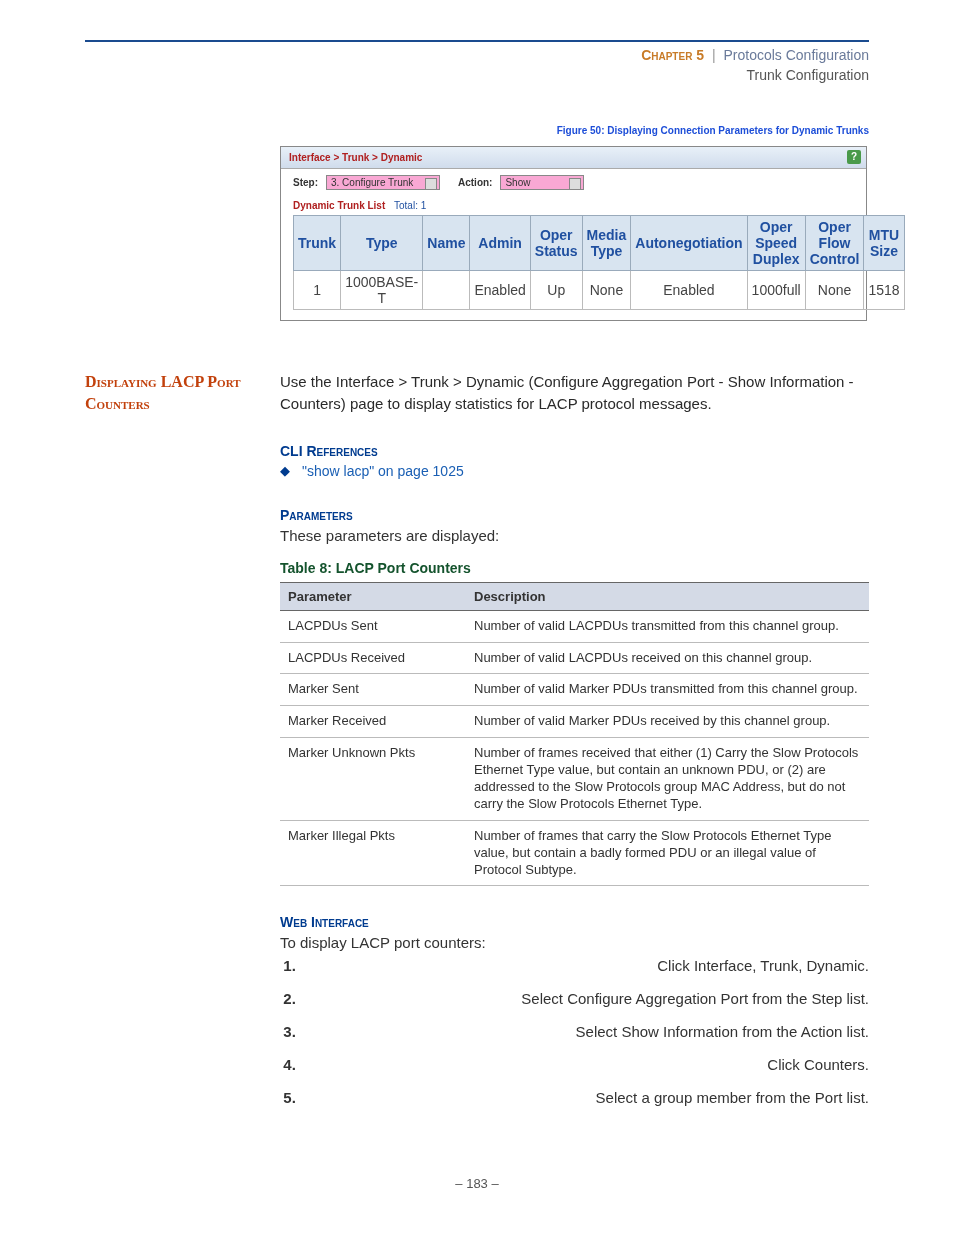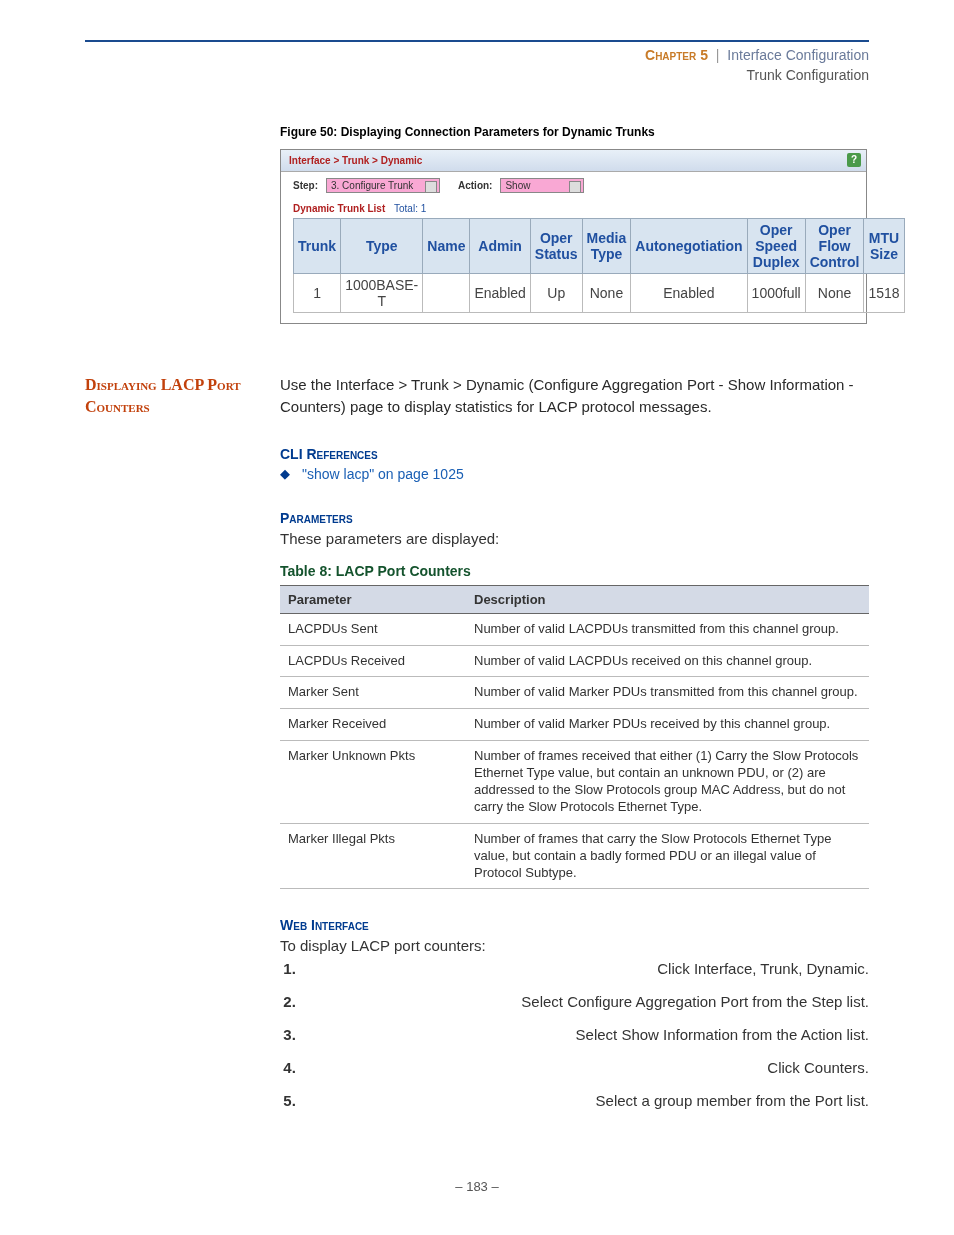--- a/index.html
+++ b/index.html
@@ -35,24 +35,25 @@
     color: #999;
     margin: 0 4px;
   }
   .header-title {
     color: #6a7a9a;
   }
   .header-sub {
     color: #555;
   }
   .figure-title {
-    color: #000000;
-    font-weight: bold;
-    font-size: 12px;
+    color: #1d4ed8;
+    font-weight: bold;
+    font-size: 10px;
     margin: 15px 0 10px 195px;
+    text-align: right;
   }
   .screenshot {
     margin-left: 195px;
     border: 1px solid #888;
     font-size: 10px;
     background: #fff;
     width: 585px;
   }
   .ss-titlebar {
     background: linear-gradient(#e8f0f8, #d0dcec);
@@ -222,21 +223,21 @@
 </style>
 </head>
 <body>
 
 <div class="page">
 
   <div class="header-line"></div>
   <div class="header-text">
     <span class="header-chapter">Chapter 5</span>
     <span class="header-sep">|</span>
-    <span class="header-title">Interface Configuration</span><br>
+    <span class="header-title">Protocols Configuration</span><br>
     <span class="header-sub">Trunk Configuration</span>
   </div>
 
   <div class="figure-title">Figure 50:  Displaying Connection Parameters for Dynamic Trunks</div>
 
   <div class="screenshot">
     <div class="ss-titlebar">
       <span>Interface &gt; Trunk &gt; Dynamic</span>
       <span class="ss-help">?</span>
     </div>

